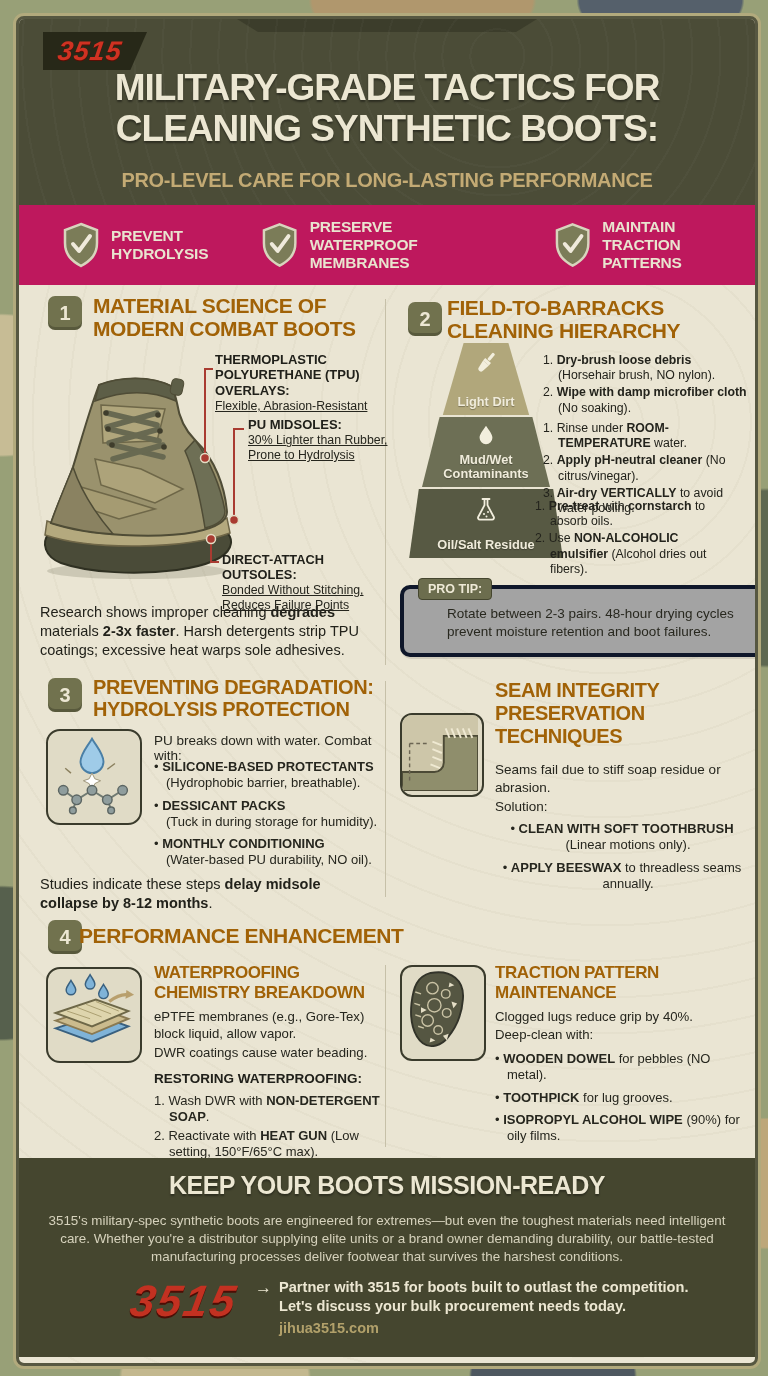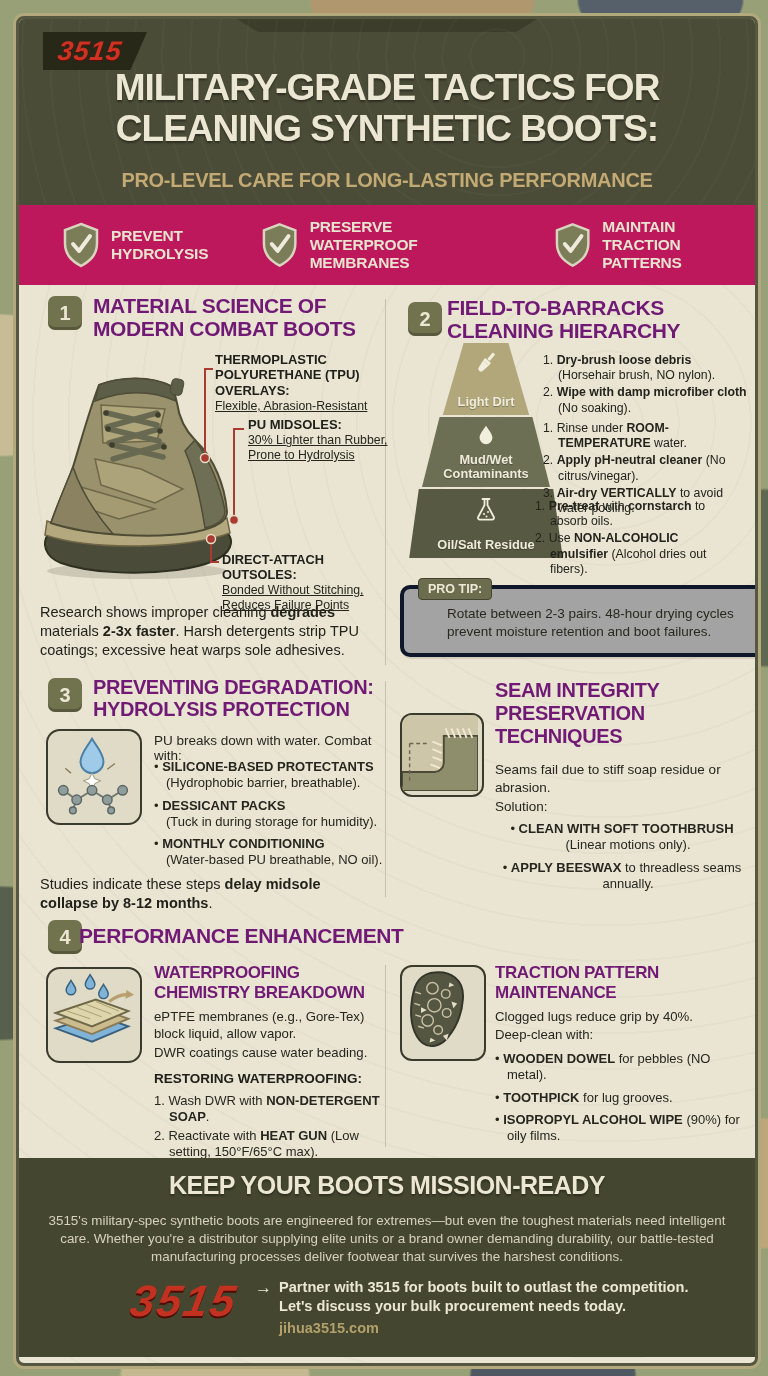--- a/index.html
+++ b/index.html
@@ -34,21 +34,21 @@
   .subtitle{position:absolute;top:150px;width:100%;text-align:center;color:#c3aa74;font-weight:700;
     font-size:20px;letter-spacing:-0.3px;z-index:1;}
   .benefits{position:absolute;left:0;top:186px;width:100%;height:80px;background:#be185d;
     display:flex;align-items:center;}
   .benefit{display:flex;align-items:center;gap:10px;}
   .benefit-label{color:#e9e4cf;font-weight:700;font-size:15.5px;line-height:1.15;letter-spacing:-0.2px;}
   .vdiv{position:absolute;width:1px;background:#c6c0a8;}
   .nbadge{position:absolute;width:34px;height:34px;background:#71724e;border-radius:7px;color:#ece7d3;
     font-weight:700;font-size:20px;display:flex;align-items:center;justify-content:center;
     box-shadow:inset 0 -3px 0 rgba(0,0,0,.22);}
-  .sh{position:absolute;font-weight:700;color:#701a75;letter-spacing:-0.4px;line-height:1.08;font-size:21px;}
+  .sh{position:absolute;font-weight:700;color:#a16207;letter-spacing:-0.4px;line-height:1.08;font-size:21px;}
   .ctitle{font-weight:700;font-size:13px;line-height:1.18;color:#20201a;}
   .cdesc{font-size:12.3px;line-height:1.2;margin-top:1px;text-decoration:underline;}
   .note{font-size:14.5px;line-height:1.3;color:#22221b;}
   .pl{width:160px;display:flex;flex-direction:column;align-items:center;justify-content:space-between;
     color:#f0ecdb;margin-bottom:2px;padding:7px 0 6px;box-sizing:border-box;}
   .pl-label{font-weight:700;font-size:12.8px;line-height:1.1;text-align:center;width:130px;
     text-shadow:0 1px 1px rgba(0,0,0,.3);}
   .steps{position:absolute;left:524px;width:206px;font-size:12.3px;line-height:1.24;color:#23231c;}
   .step{padding-left:15px;text-indent:-15px;margin-bottom:2px;}
   .protip{position:absolute;left:381px;top:566px;width:340px;height:64px;border-radius:10px;
@@ -287,21 +287,21 @@
         <path d="M62 40 l8 -6"></path>
           <path d="M24 44 l-6 -5"></path>
       </g>
     </svg>
   </div>
 
   <div class="abs" style="left:135px;top:714px;width:236px;font-size:13.5px;">PU breaks down with water. Combat with:</div>
   <div class="abs btext" style="left:135px;top:740px;width:236px;">
     <div class="bullet"><b>SILICONE-BASED PROTECTANTS</b><br><span>(Hydrophobic barrier, breathable).</span></div>
     <div class="bullet"><b>DESSICANT PACKS</b><br><span>(Tuck in during storage for humidity).</span></div>
-    <div class="bullet"><b>MONTHLY CONDITIONING</b><br><span>(Water-based PU breathable, NO oil).</span></div>
+    <div class="bullet"><b>MONTHLY CONDITIONING</b><br><span>(Water-based PU durability, NO oil).</span></div>
   </div>
   <div class="abs note" style="left:21px;top:856px;width:330px;">Studies indicate these steps <b>delay midsole collapse by 8-12 months</b>.</div>
 
   <div class="sh" style="left:476px;top:660px;width:250px;font-size:20px;line-height:1.15;">SEAM INTEGRITY PRESERVATION TECHNIQUES</div>
 
   <div class="ibox" style="left:381px;top:694px;width:80px;height:80px;border-radius:12px;">
     <svg width="76" height="76" viewBox="0 0 80 80">
       <rect x="0" y="0" width="80" height="80" fill="#cdc6a9"></rect>
       <path d="M44 22 H80 V80 H0 V60 H34 a10 10 0 0 0 10 -10 Z" fill="#8f8e6c" stroke="#4c4a36" stroke-width="2"></path>
       <g stroke="#efe9d2" stroke-width="2">

